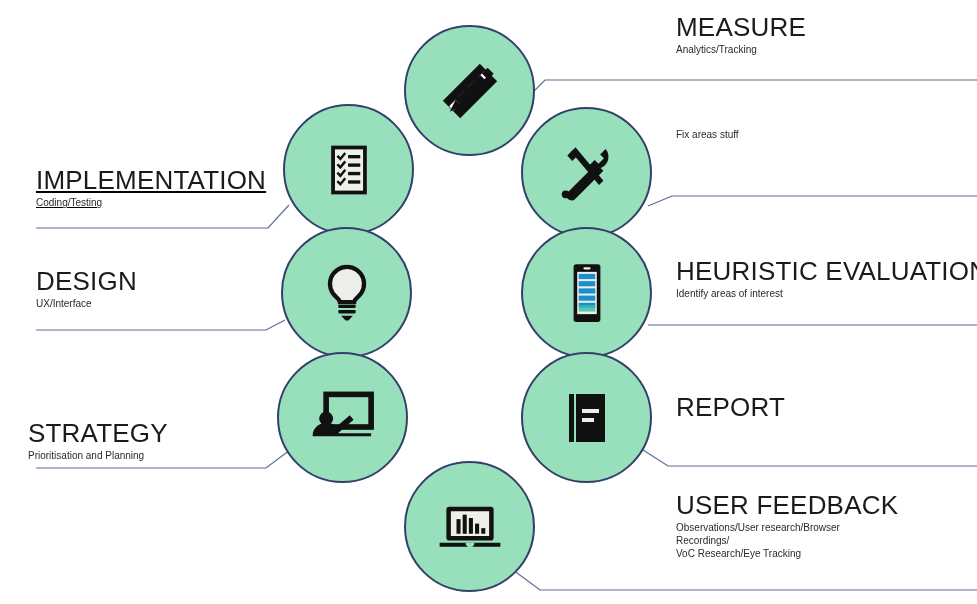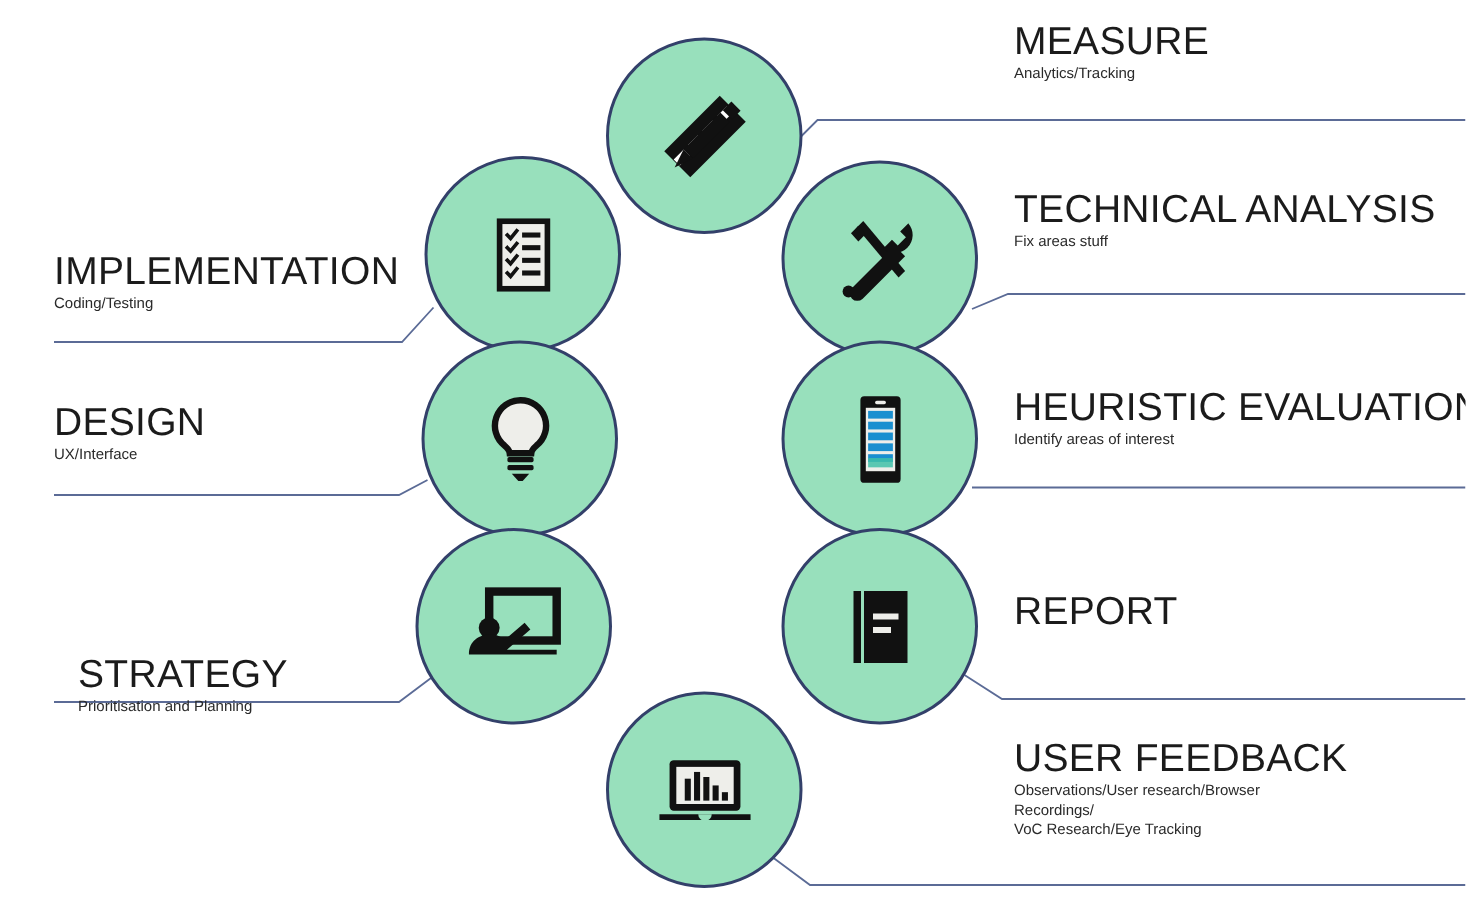--- a/index.html
+++ b/index.html
@@ -110,21 +110,20 @@
           <circle cx="12.5" cy="51.5" r="3.6"></circle>
 
           <path d="M49.5 9.5 L44 15 L47.5 18.5 L42.5 23.5 L39 20 L33.5 25.5
                    a11 11 0 0 0 15.5 -15.5 Z" transform="translate(0,0)"></path>
           <path d="M40.5 23.5 L47 30 L21 56 a4.6 4.6 0 0 1 -6.5 -6.5 Z"></path>
         </g>
       </svg>
     </span>
   </div>
   <div class="label right" style="left:676px;top:126px;">
-    <div class="title">TECHNICAL ANALYSIS</div>
     <div class="sub">Fix areas stuff</div>
   </div>
 
   <div class="node" style="left:521px;top:227px;">
     <span>
       <svg width="66" height="66" viewBox="0 0 64 64">
         <rect x="19" y="4" width="26" height="56" rx="2.5" fill="#111111"></rect>
         <rect x="22.5" y="11.5" width="19" height="41" fill="#eeeeea"></rect>
         <rect x="28.5" y="7" width="7" height="2.2" rx="1.1" fill="#eeeeea"></rect>
         <g fill="#1a8fd0">
@@ -196,21 +195,21 @@
         </g>
         <g stroke="#111111" stroke-width="2.6" fill="none" stroke-linecap="square">
           <path d="M20.5 17.8 L22.8 20.2 L27.2 14.8"></path>
           <path d="M20.5 26.8 L22.8 29.2 L27.2 23.8"></path>
           <path d="M20.5 35.8 L22.8 38.2 L27.2 32.8"></path>
           <path d="M20.5 44.8 L22.8 47.2 L27.2 41.8"></path>
         </g>
       </svg>
     </span>
   </div>
-  <div class="label left" style="left:36px;top:167px;">
+  <div class="label left" style="left:36px;top:167px;text-decoration:underline;">
     <div class="title">IMPLEMENTATION</div>
     <div class="sub">Coding/Testing</div>
   </div>
 
   <div class="node" style="left:281px;top:227px;">
     <span>
       <svg width="62" height="62" viewBox="0 0 64 64">
         <path d="M32 5 a17.5 17.5 0 0 0 -11 31.2 c2.4 2 3.4 3.4 3.6 5.3 h14.8
                  c.2 -1.9 1.2 -3.3 3.6 -5.3 A17.5 17.5 0 0 0 32 5 Z" fill="#eeeeea" stroke="#111111" stroke-width="4.4"></path>
         <g fill="#111111">
@@ -229,18 +228,18 @@
   <div class="node" style="left:277px;top:352px;">
     <span>
       <svg width="72" height="72" viewBox="0 0 64 64">
         <rect x="17" y="11" width="40" height="29" fill="none" stroke="#111111" stroke-width="5"></rect>
         <circle cx="17" cy="32.5" r="6.2" fill="#111111"></circle>
         <path d="M5 48 c0 -7.5 6 -11.5 12.5 -11.5 c4 0 6.6 1.3 8.6 3.2
                  L38 29.5 l3.4 4 L27.5 45.5 H57 v2.8 H5 Z" fill="#111111"></path>
       </svg>
     </span>
   </div>
-  <div class="label left" style="left:52px;top:420px;margin-top:16px;">
+  <div class="label left" style="left:28px;top:420px;">
     <div class="title">STRATEGY</div>
     <div class="sub">Prioritisation and Planning</div>
   </div>
 
 </div>
 
 </body></html>

